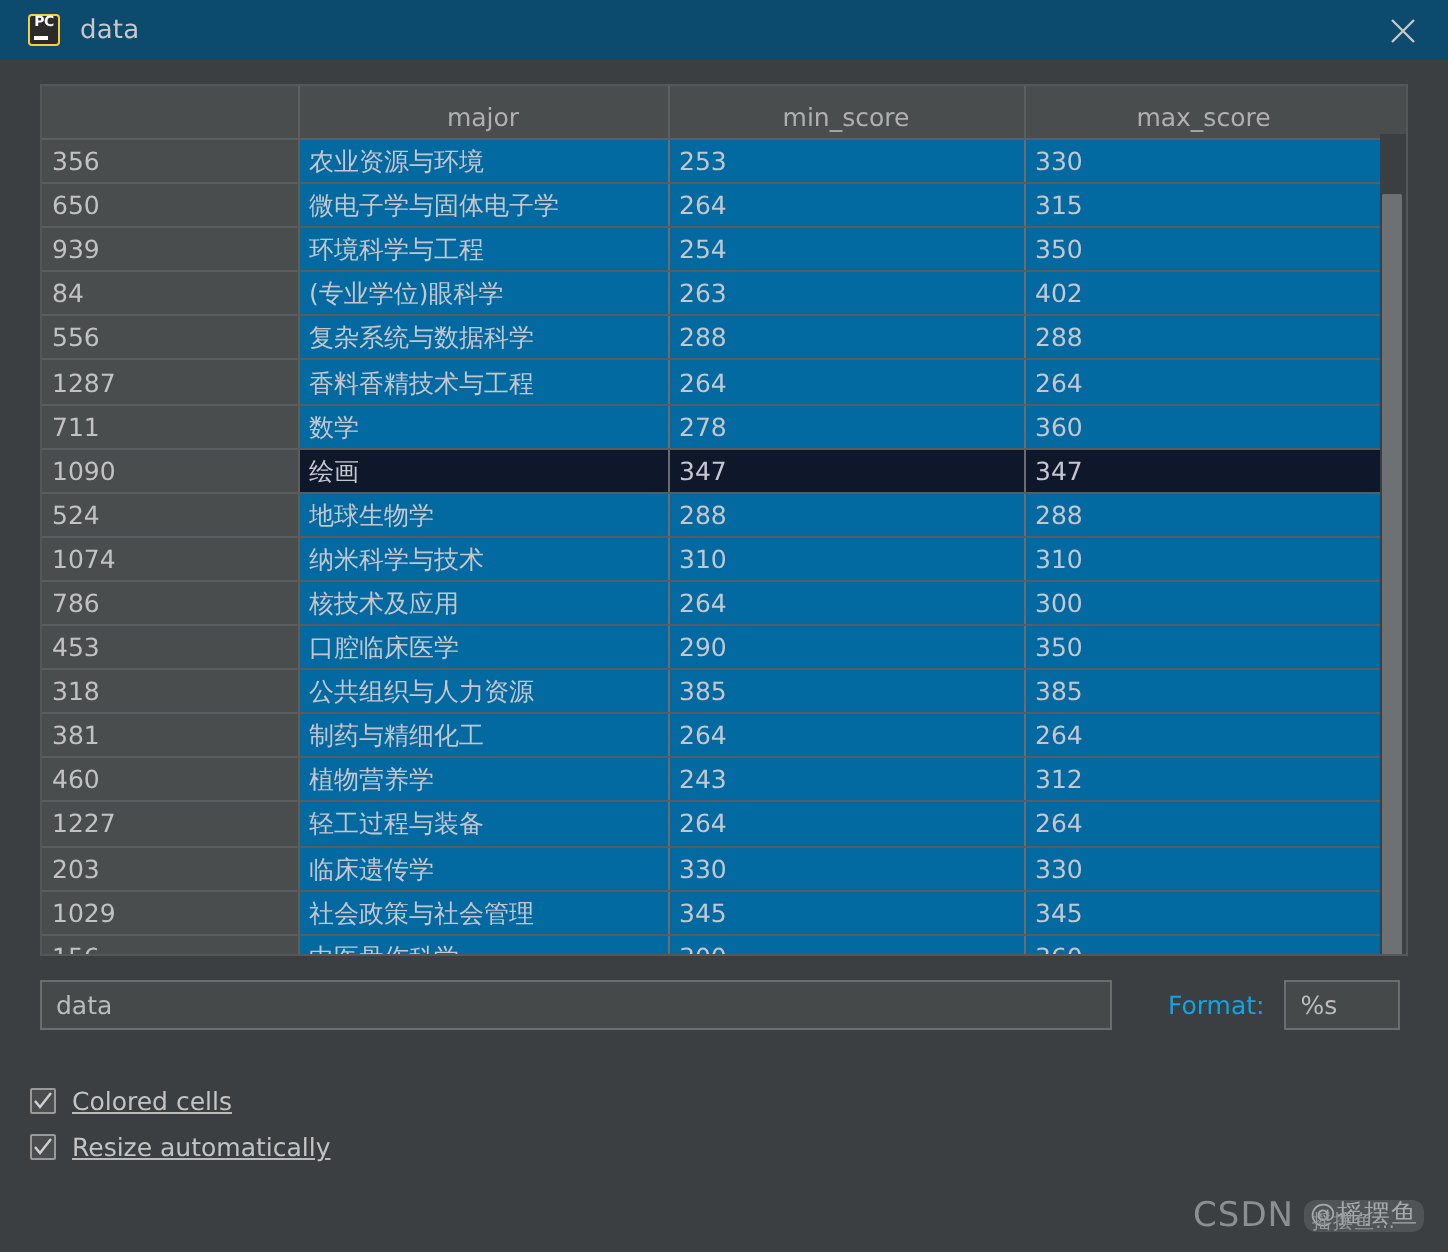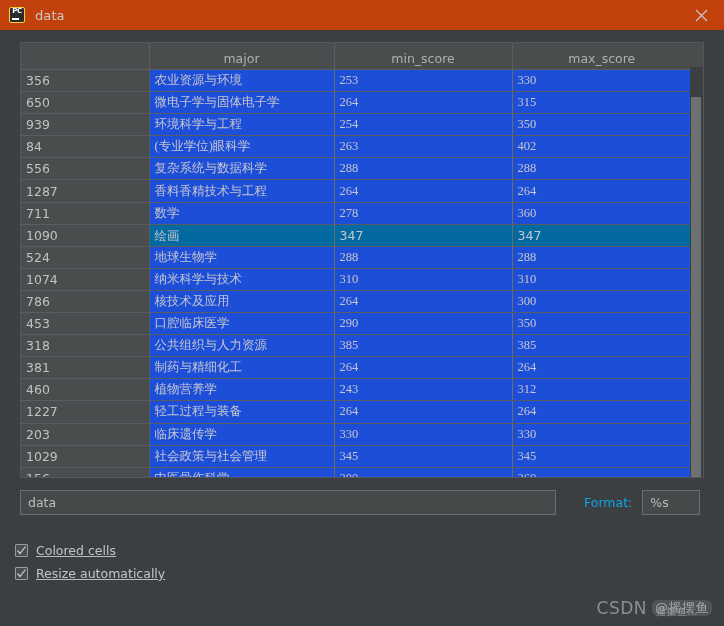--- a/index.html
+++ b/index.html
@@ -14,24 +14,24 @@
     font-family: "DejaVu Sans", "Liberation Sans", sans-serif;
     color: #bbbbbb;
     overflow: hidden;
     position: relative;
     -webkit-font-smoothing: antialiased;
   }
 
   
   .titlebar {
     height: 30px;
-    background: #c2410c;
+    background: #0c4a6e;
     display: flex;
     align-items: center;
-    padding-left: 9px;
+    padding-left: 14px;
     box-sizing: border-box;
     position: relative;
   }
   .app-icon {
     width: 16px;
     height: 16px;
     flex: 0 0 16px;
     position: relative;
     border: 1.5px solid #f3d03e;
     border-radius: 2px;
@@ -133,22 +133,22 @@
     text-align: left;
     background: #4a4d4e;
     color: #c2c2c2;
     border-right: 1px solid #5c5f61;
     padding-right: 14px;
   }
   .tbl tbody td.val {
     text-align: left;
     color: #c6c6cf;
   }
-  .tbl tbody tr.hl td.val { background: #1d4ed8; font-family: Liberation Serif, serif; }
-  .tbl tbody tr.plain td.val { background: #0369a1; }
+  .tbl tbody tr.hl td.val { background: #0369a1; }
+  .tbl tbody tr.plain td.val { background: #0f172a; }
   .tbl tbody td.val:last-child { border-right: none; }
 
   
   .vscroll-track {
     position: absolute;
     right: 0px;
     top: 24px;
     width: 13px;
     bottom: 0;
     background: #3c3f41;

